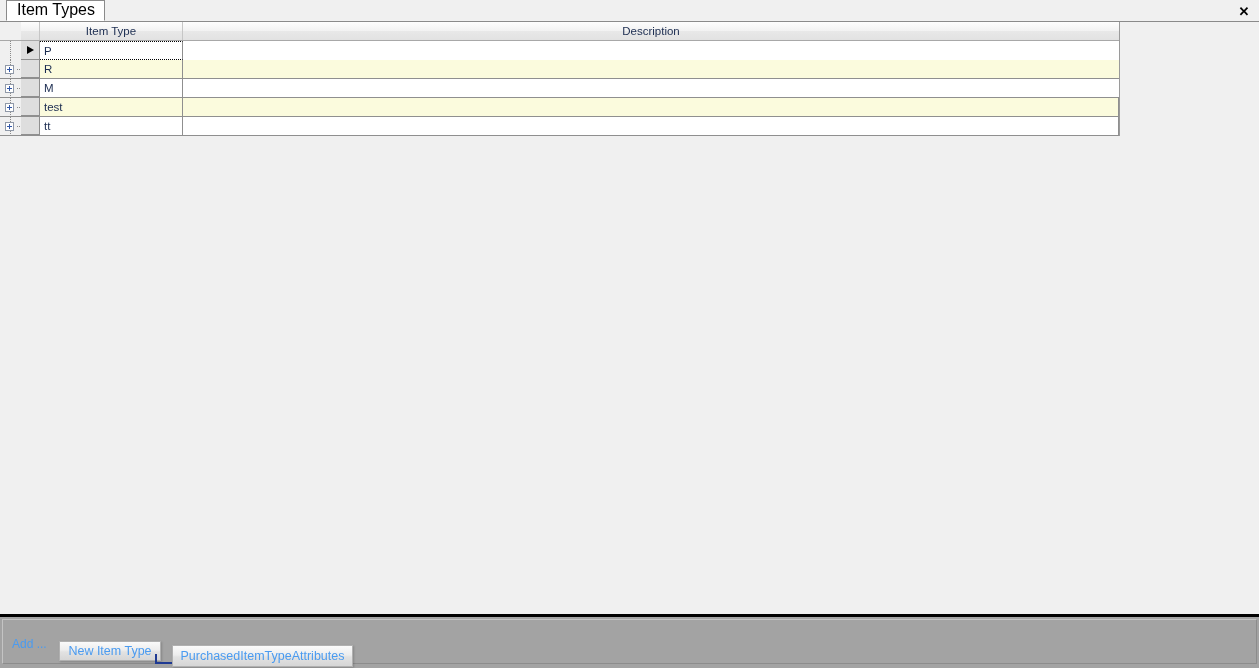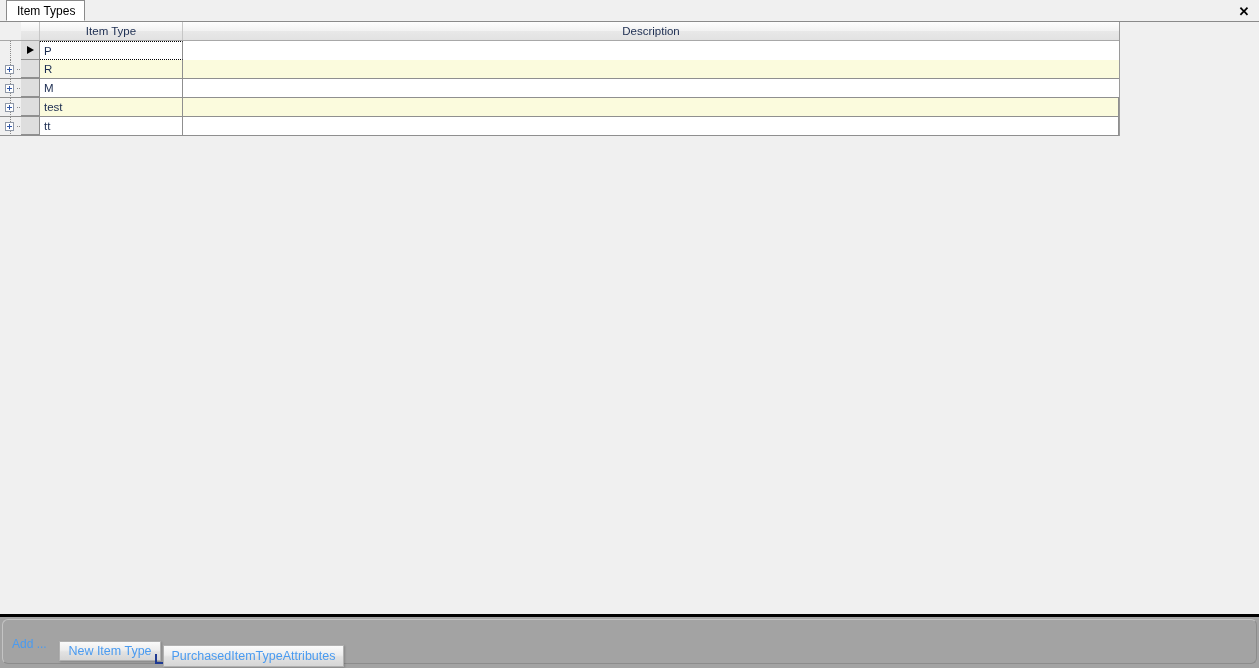--- a/index.html
+++ b/index.html
@@ -41,22 +41,22 @@
   }
   .tab {
     position: relative;
     margin-left: 6px;
     height: 21px;
     padding: 0 9px 0 10px;
     background: #ffffff;
     border: 1px solid #8a8a8a;
     border-bottom: 1px solid #ffffff;
     display: flex;
-    align-items: center;
-    font-size: 12px;
+    align-items: flex-start;
+    font-size: 16px;
     color: #000000;
     box-sizing: border-box;
     z-index: 2;
     white-space: nowrap;
   }
   .close-button {
     position: absolute;
     right: 4px;
     top: 2px;
     width: 22px;
@@ -259,21 +259,20 @@
     left: 2px;
     right: 2px;
     top: 2px;
     bottom: 4px;
     background: #a3a3a3;
     border-top: 1px solid #c4c4c4;
     border-left: 1px solid #c4c4c4;
     border-right: 1px solid #8c8c8c;
     border-bottom: 1px solid #8c8c8c;
     box-sizing: border-box;
-    border-radius: 6px;
   }
   .add-label {
     position: absolute;
     left: 9px;
     top: 17px;
     font-size: 12px;
     color: #4a9bf0;
     white-space: nowrap;
   }
   .designer-button {
@@ -291,21 +290,21 @@
     white-space: nowrap;
     box-shadow: 1px 1px 2px rgba(0,0,0,0.18);
   }
   .btn-new-item-type-pos {
     left: 56px;
     top: 21px;
     width: 102px;
     height: 20px;
   }
   .btn-attributes-pos {
-    left: 160px;
+    left: 169px;
     top: 25px;
     width: 181px;
     height: 22px;
   }
   .connector {
     position: absolute;
     left: 152px;
     top: 34px;
     width: 18px;
     height: 10px;

